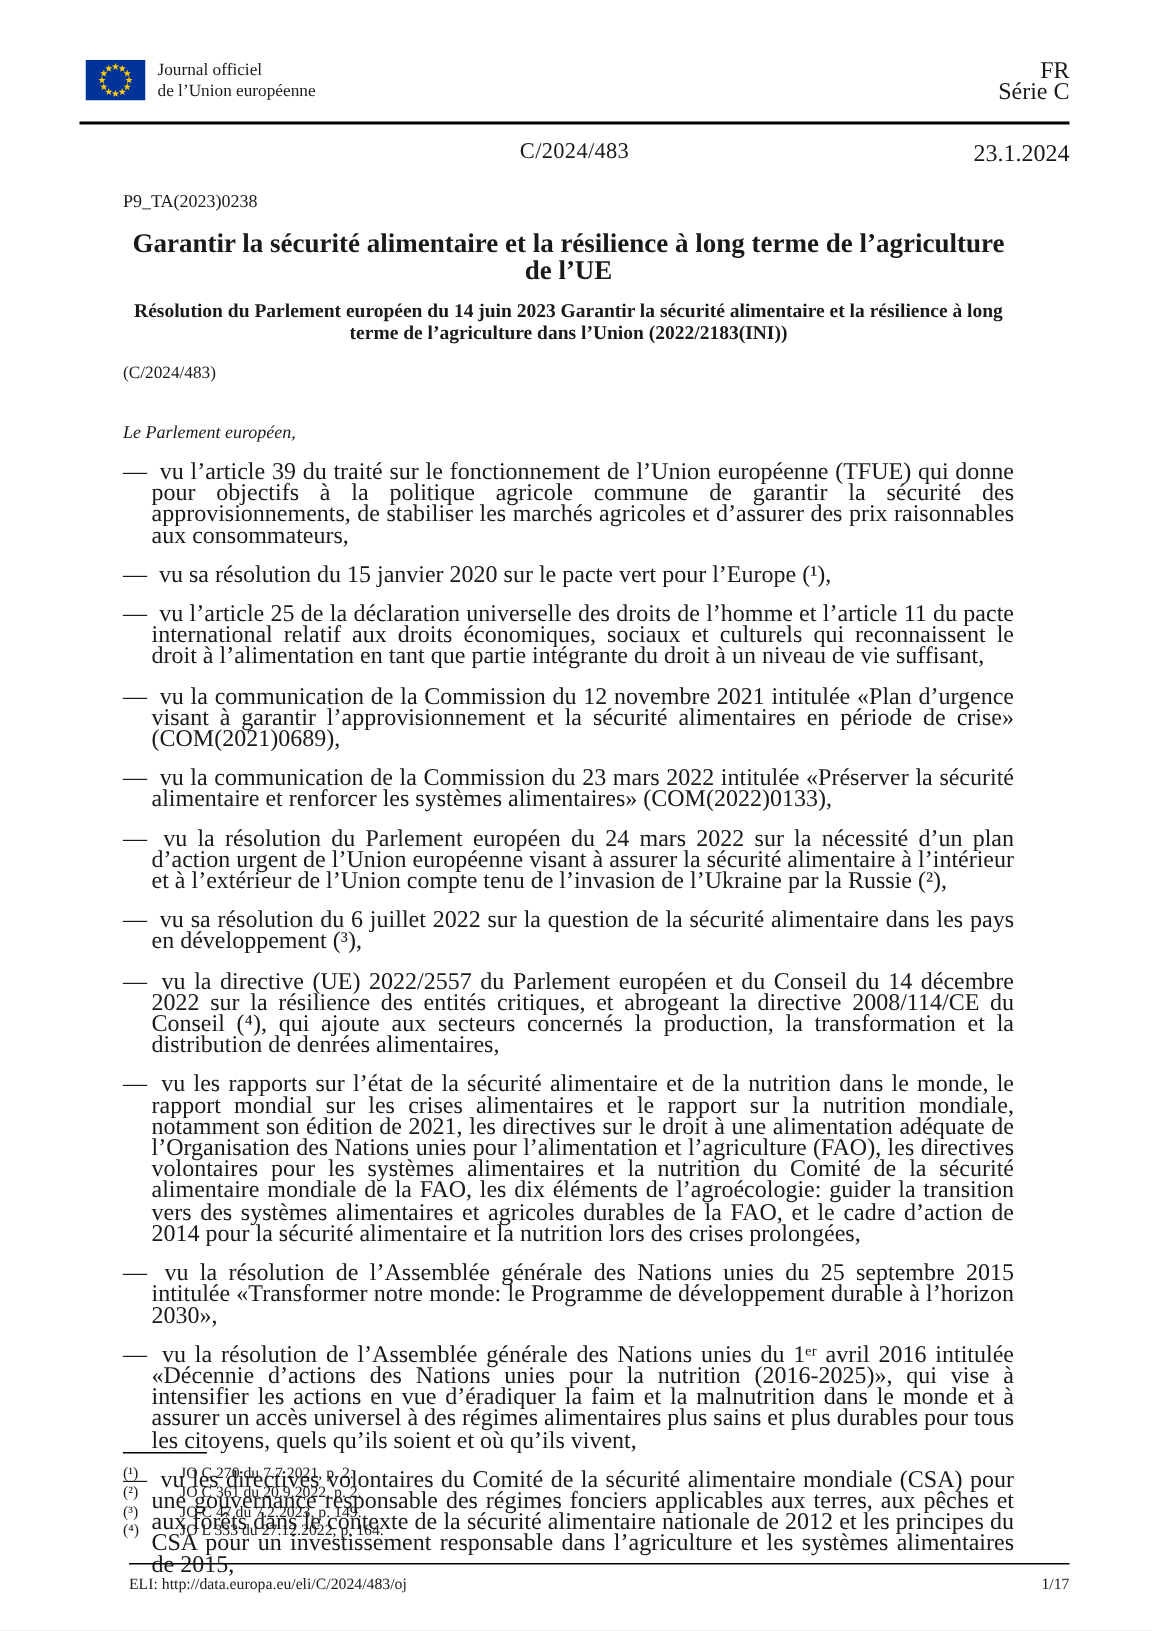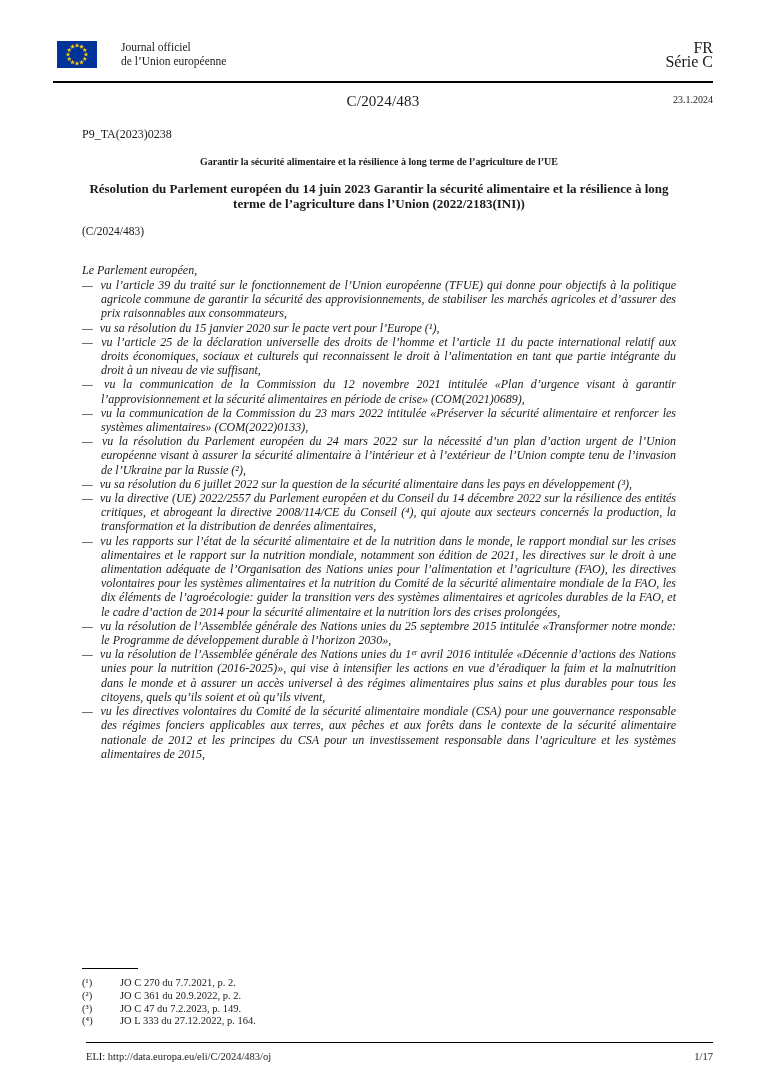--- a/index.html
+++ b/index.html
@@ -6,38 +6,38 @@
   .page{
     width:768px;height:1087px;position:relative;background:#ffffff;
     font-family:"Liberation Serif","DejaVu Serif",serif;color:#1a1a1a;
     overflow:hidden;margin:0 auto;
   }
   
   .header{
     margin:40px 55px 0 53px;display:flex;justify-content:space-between;
     align-items:flex-start;padding-bottom:13px;border-bottom:2px solid #000;
   }
-  .header-left{display:flex;gap:24px;padding-left:4px;align-items:center;}
+  .header-left{display:flex;gap:8px;padding-left:4px;}
   .flag{display:block;}
   .journal-name{font-size:11.5px;line-height:13.5px;padding-top:1px;}
   .header-right{text-align:right;font-size:16px;line-height:13.5px;padding-top:1px;}
   
   .docnum-row{position:relative;margin:9px 55px 0 53px;text-align:center;}
   .doc-number{font-size:15px;letter-spacing:.2px;}
-  .issue-date{position:absolute;right:0;top:2px;font-size:10px;}
+  .issue-date{position:absolute;right:0;top:2px;font-size:16px;}
   
   .content{margin:0 92px 0 82px;}
   .proc-ref{margin-top:17px;font-size:12px;}
-  .doc-title{margin-top:11px;font-size:10px;font-weight:bold;text-align:center;line-height:18px;}
+  .doc-title{margin-top:11px;font-size:18px;font-weight:bold;text-align:center;line-height:18px;}
   .doc-subtitle{margin-top:10px;font-size:13px;font-weight:bold;text-align:center;line-height:15px;}
   .doc-id{margin-top:14px;font-size:11.5px;}
   .intro{margin-top:26px;font-style:italic;font-size:12px;}
   .item{
-    font-size:12px;line-height:14.2px;text-align:justify;
-    padding-left:19px;text-indent:-19px;font-style:italic;
+    margin-top:12px;font-size:16px;line-height:14.2px;text-align:justify;
+    padding-left:19px;text-indent:-19px;
   }
   .dash{margin-right:4px;}
   
   .footnotes{position:absolute;left:82px;right:92px;top:968px;font-size:10.5px;}
   .fn-rule{width:56px;border-top:1.5px solid #000;margin:0 0 8px 0;}
   .fn-row{display:flex;line-height:12.8px;}
   .fn-marker{width:38px;flex-shrink:0;}
   
   .footer{
     position:absolute;left:53px;right:55px;top:1042px;border-top:1.5px solid #000;

